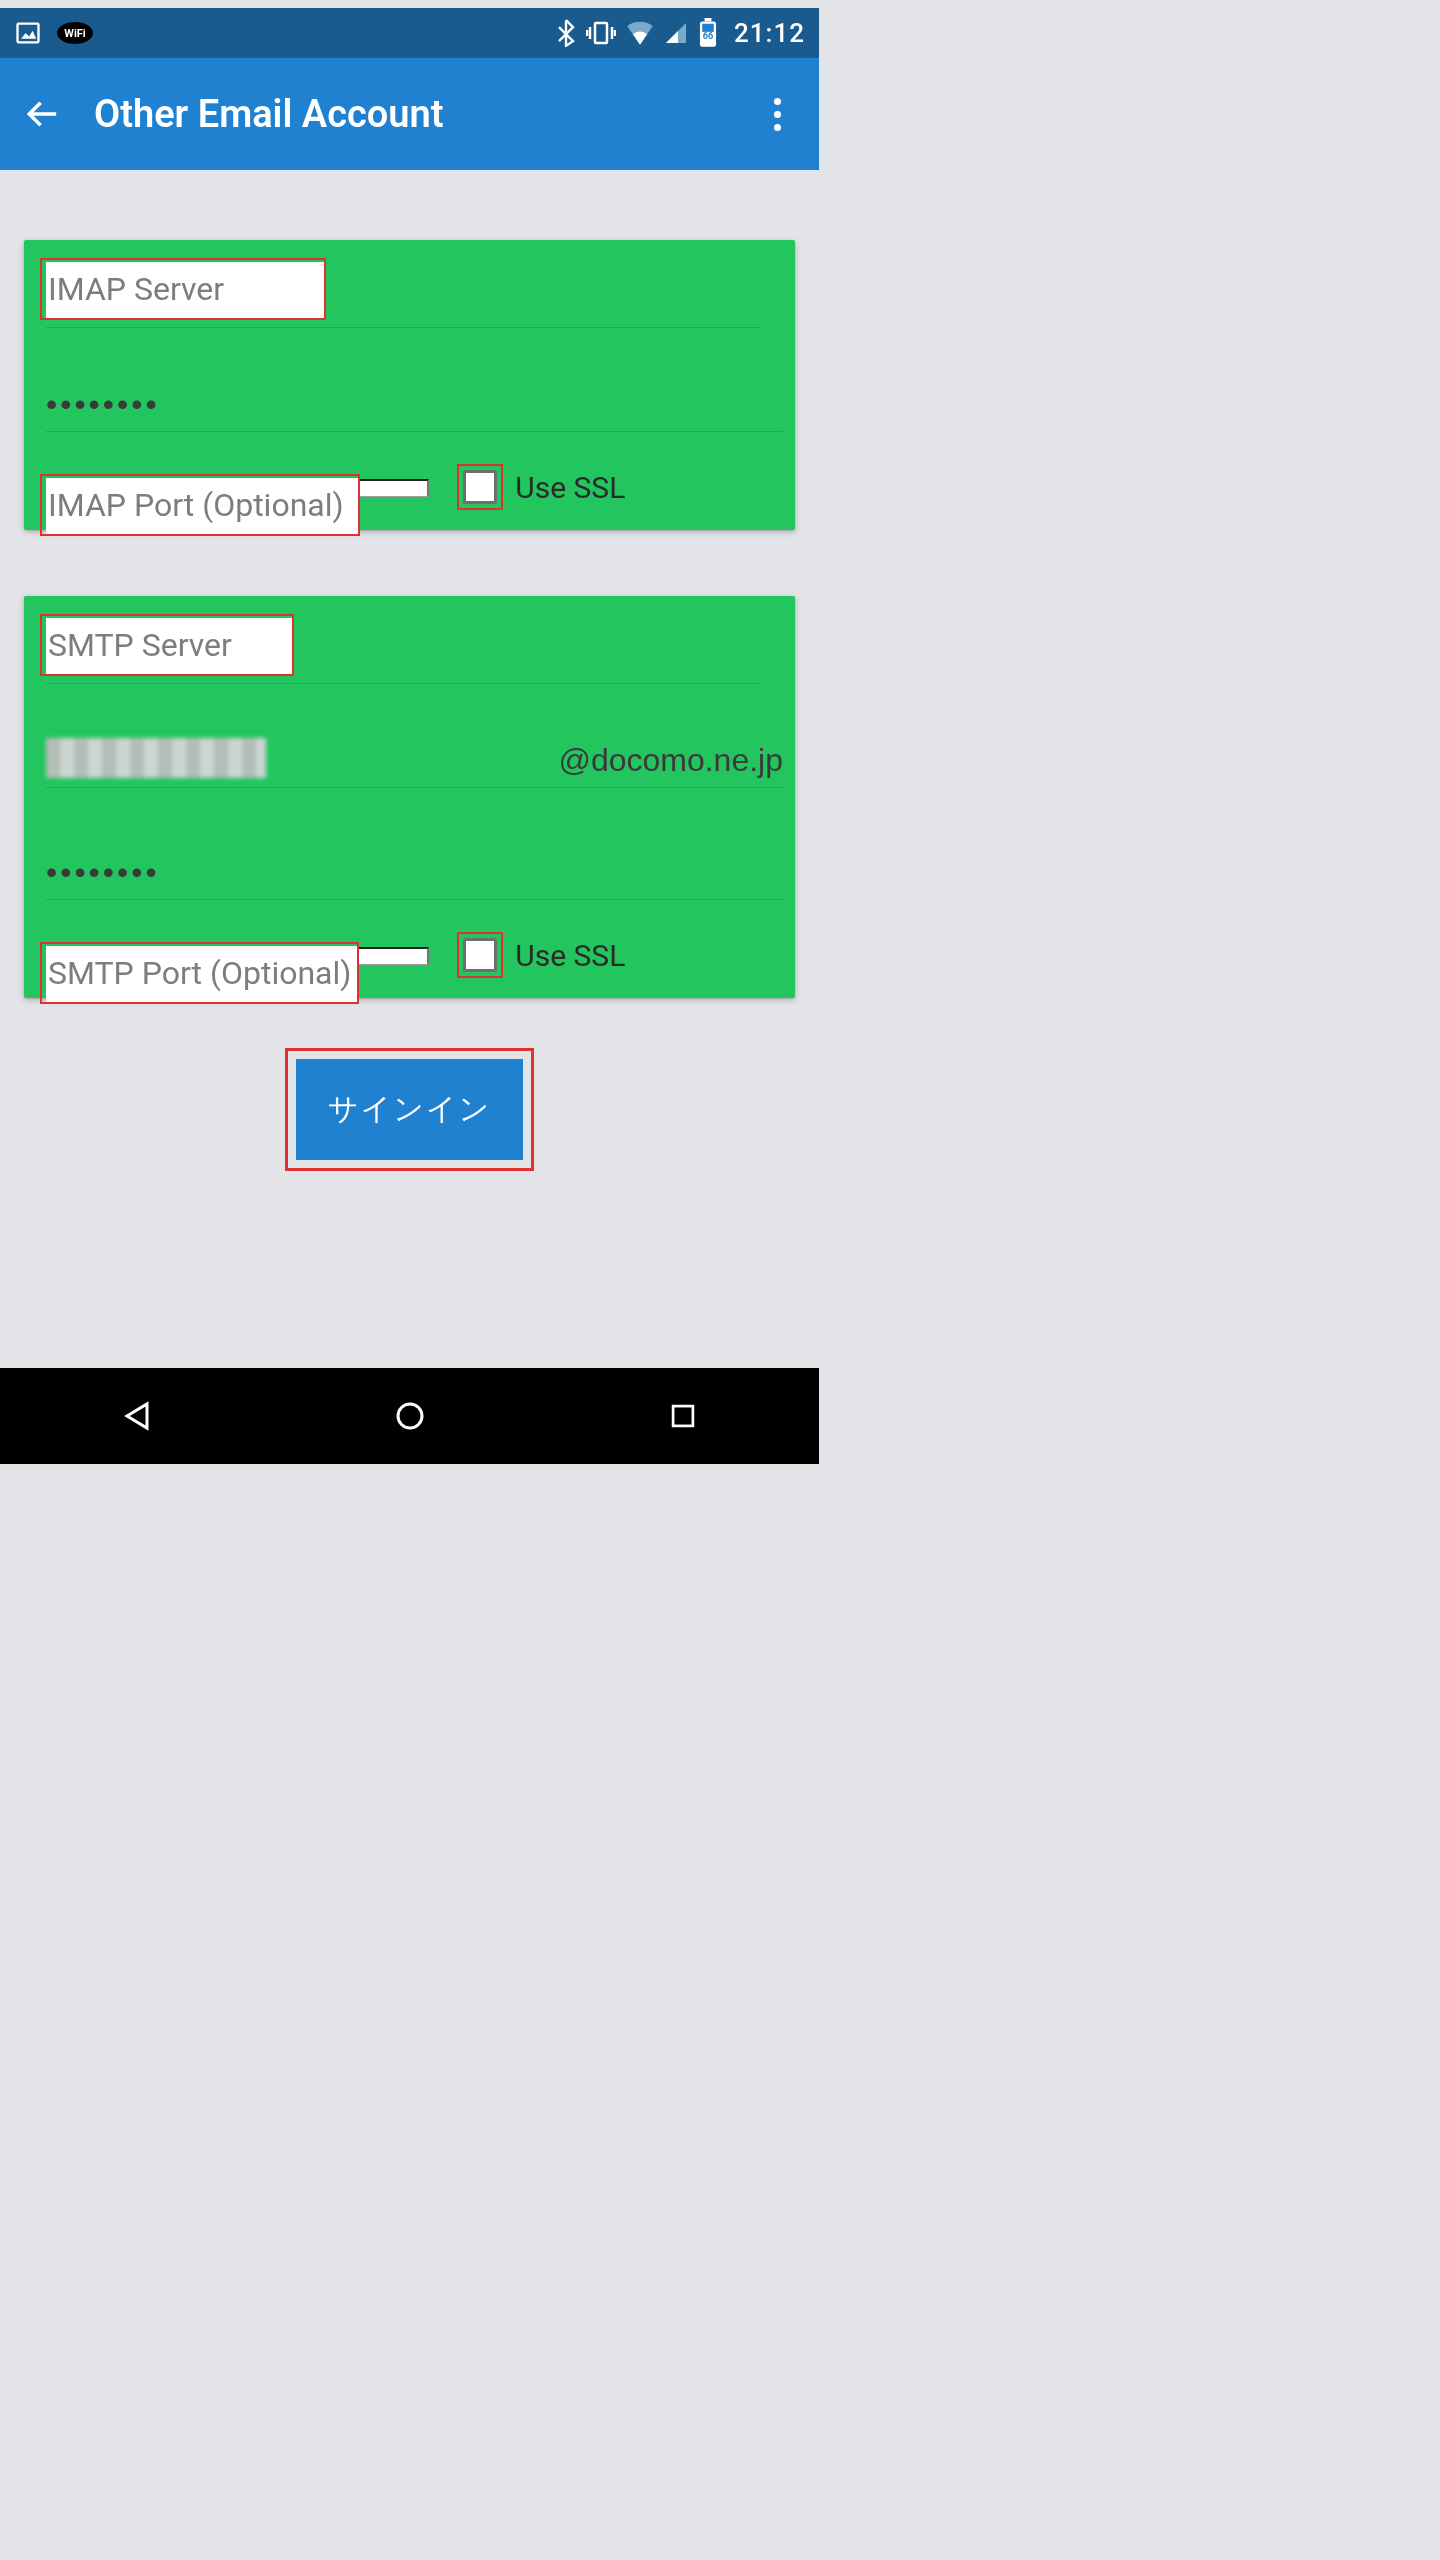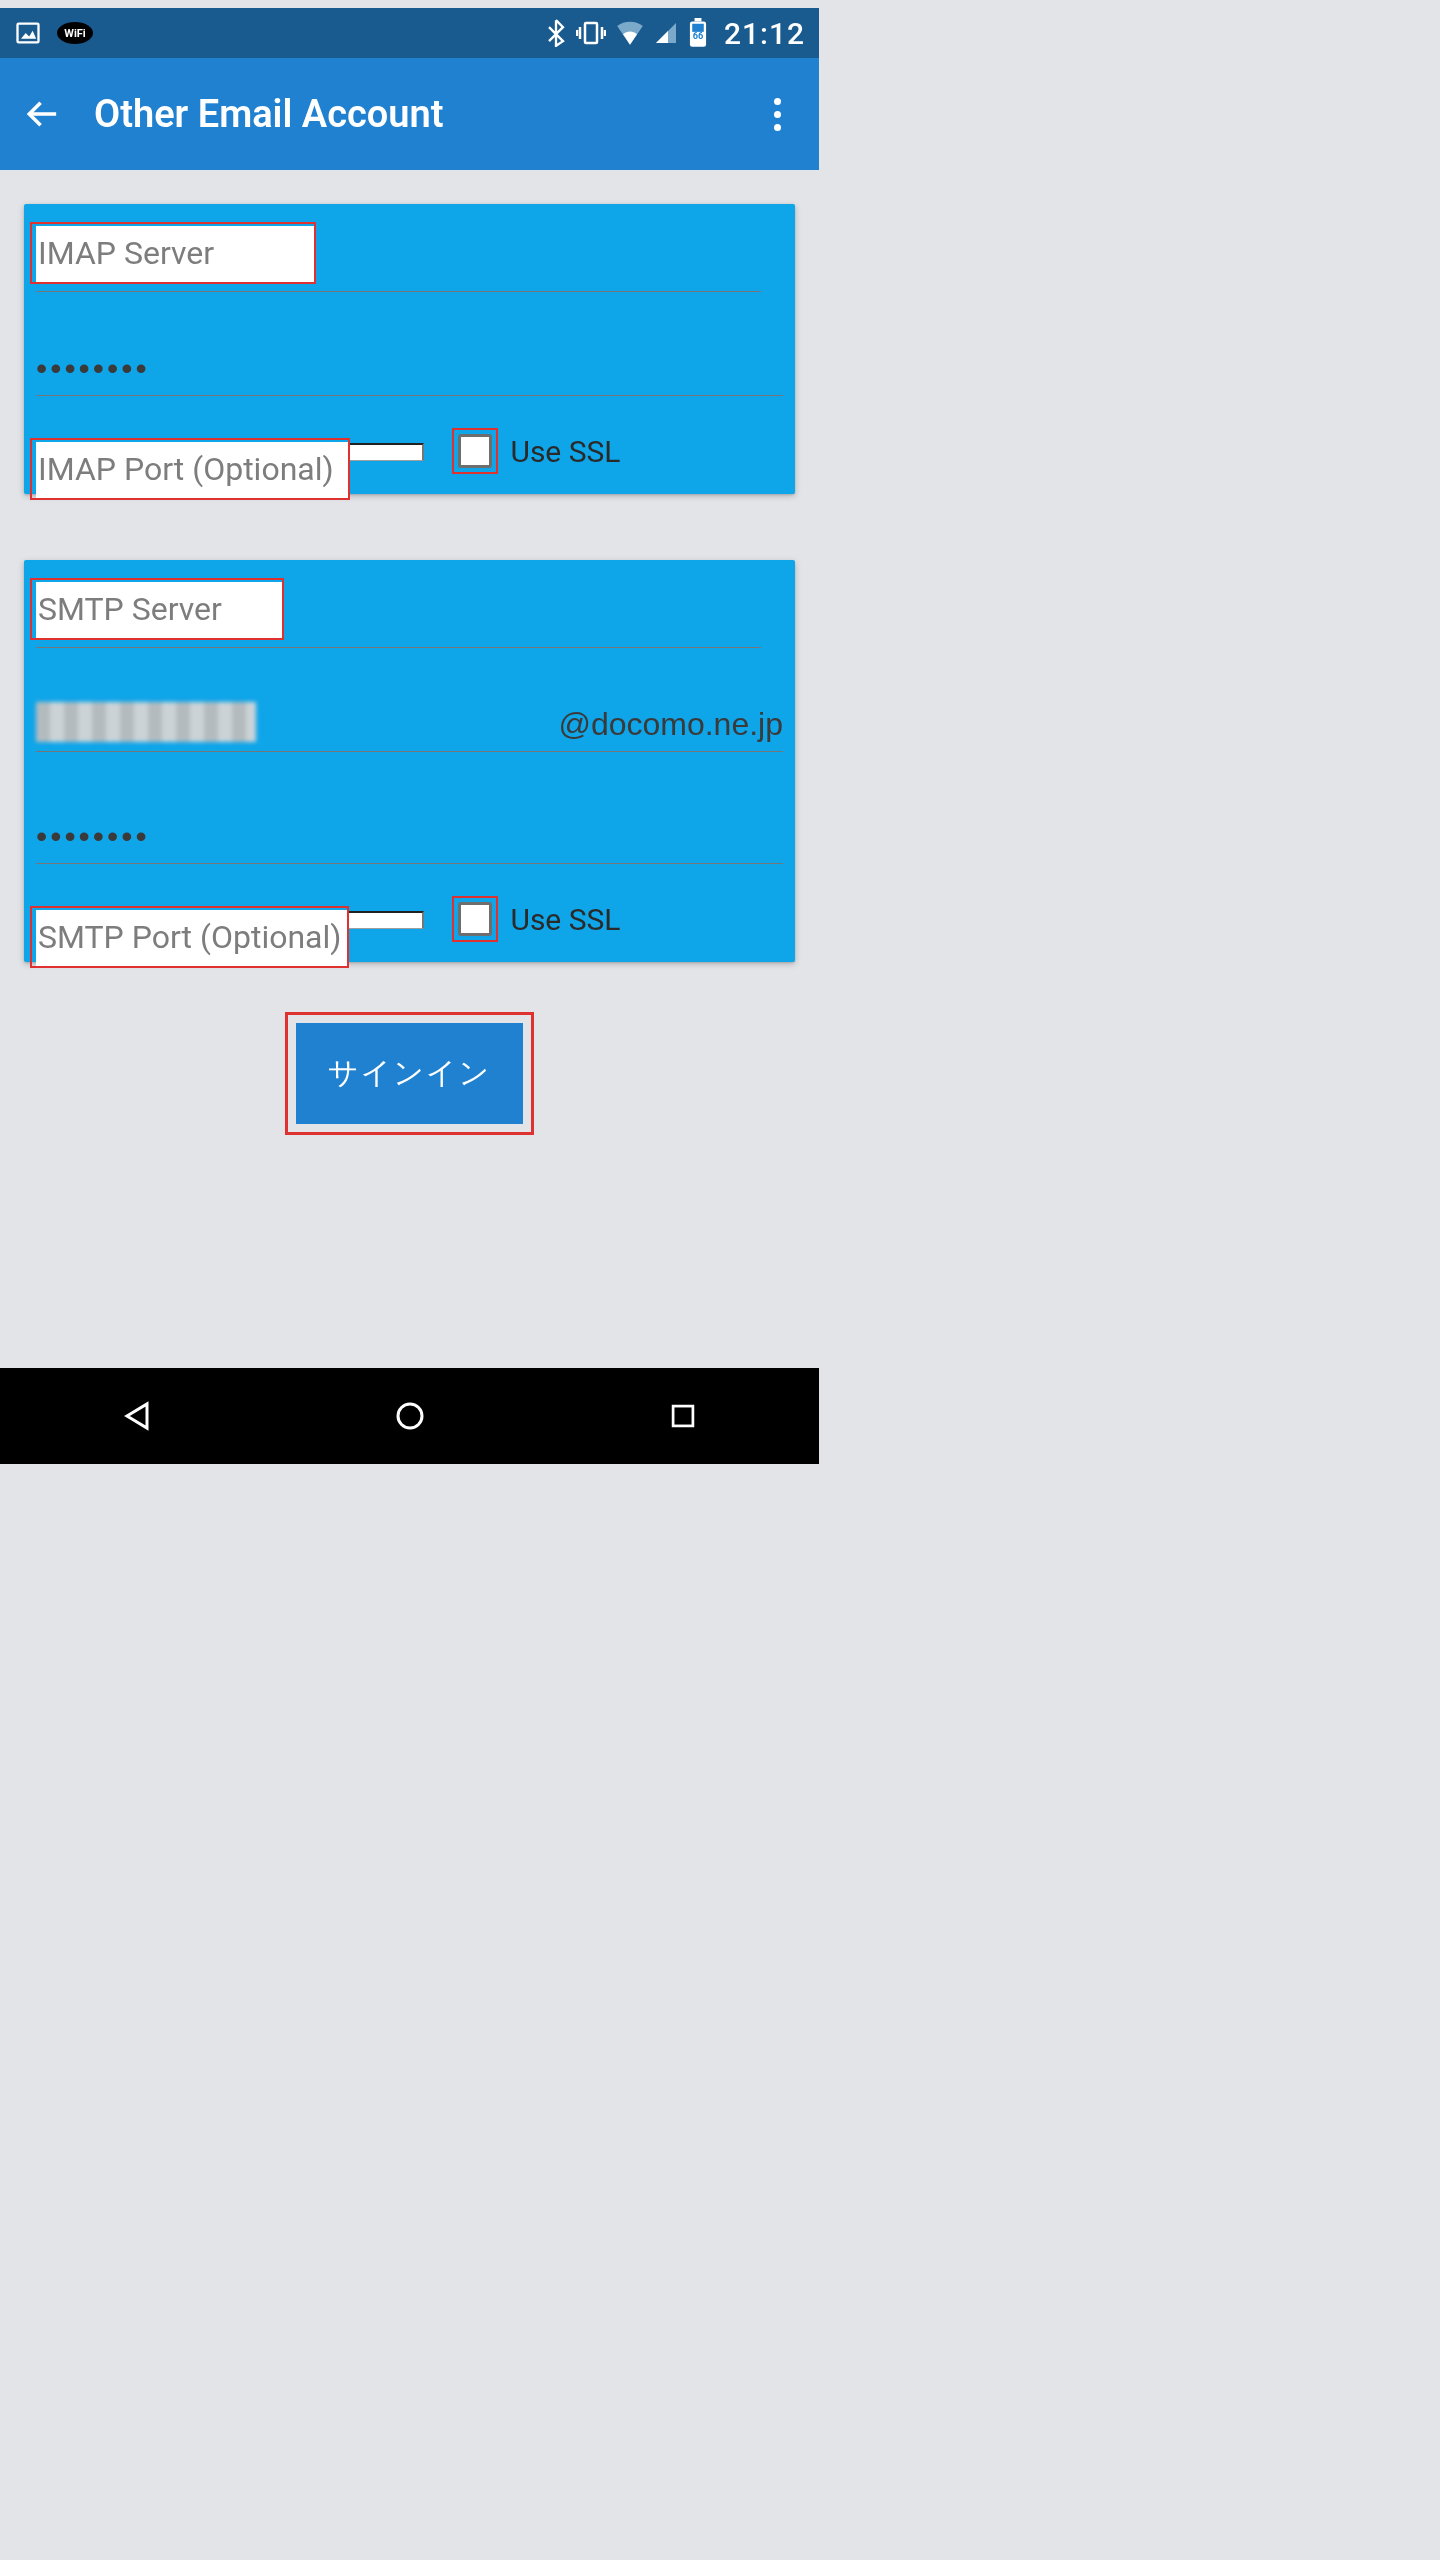--- a/index.html
+++ b/index.html
@@ -11,21 +11,21 @@
     background: #195a8f;
     display: flex;
     align-items: center;
     justify-content: space-between;
     padding: 0 14px;
     color: #fff;
     font-size: 28px;
   }
   .statusbar .left, .statusbar .right { display: flex; align-items: center; gap: 14px; }
   .statusbar .right { gap: 10px; }
-  .statusbar .clock { font-size: 30px; font-weight: 500; letter-spacing: 1px; margin-left: 6px; }
+  .statusbar .clock { font-size: 26px; font-weight: 500; letter-spacing: 1px; margin-left: 6px; }
   .statusbar svg { display: block; }
 
   
   .appbar {
     height: 112px;
     background: #1f81d0;
     display: flex;
     align-items: center;
     padding: 0 18px;
     color: #fff;
@@ -33,25 +33,26 @@
   .appbar .back { width: 48px; height: 48px; display: flex; align-items: center; justify-content: center; cursor: pointer; }
   .appbar .title { font-size: 38px; font-weight: 600; margin-left: 28px; flex: 1; }
   .appbar .menu { width: 48px; height: 48px; display: flex; align-items: center; justify-content: center; cursor: pointer; }
   .appbar .menu .dots { display: flex; flex-direction: column; gap: 6px; }
   .appbar .menu .dots span { width: 7px; height: 7px; border-radius: 50%; background: #fff; }
 
   
   .content { padding: 34px 24px 0 24px; }
 
   .card {
-    background: #0ea5e9;
+    background: #22c55e;
     border-radius: 2px;
     box-shadow: 0 2px 6px rgba(0,0,0,0.22), 0 1px 2px rgba(0,0,0,0.12);
-    padding: 12px 12px 20px 12px;
+    padding: 12px 12px 20px 22px;
     margin-bottom: 66px;
+    margin-top: 36px;
   }
 
   
   .hl-red { border: 2px solid #e03131; padding: 4px 6px; margin-top: -4px; margin-left: -6px; }
   .hl-red-check { border: 2px solid #e03131; padding: 4px; display: inline-flex; }
 
   .field {
     position: relative;
     margin: 0 0 28px 0;
     padding-top: 20px;

